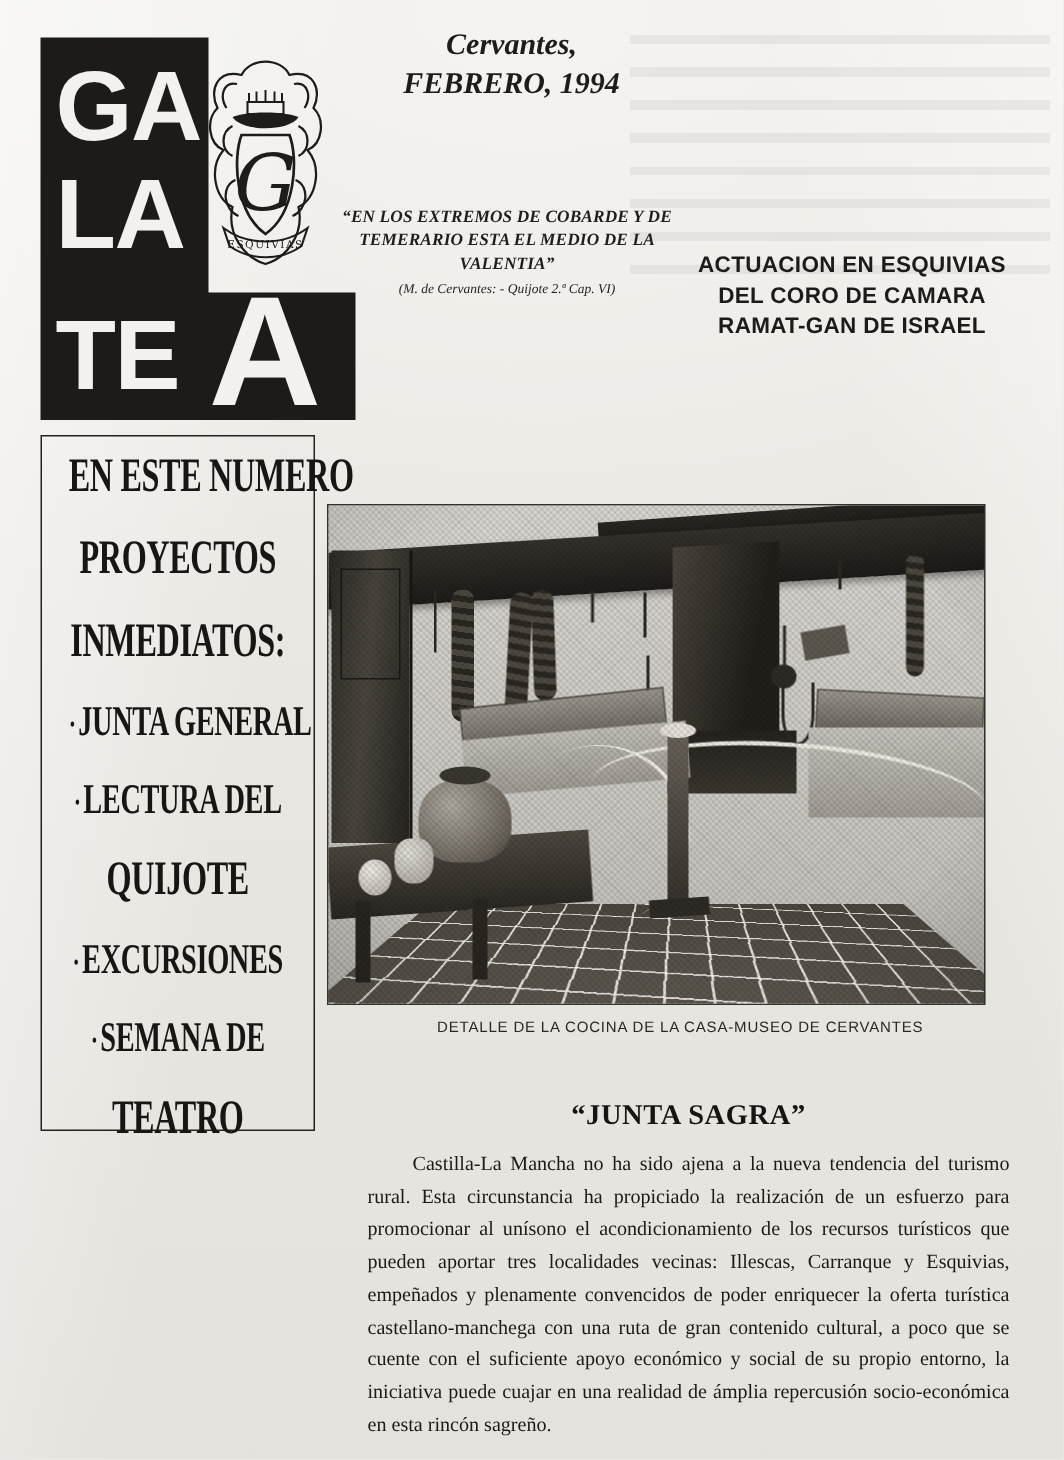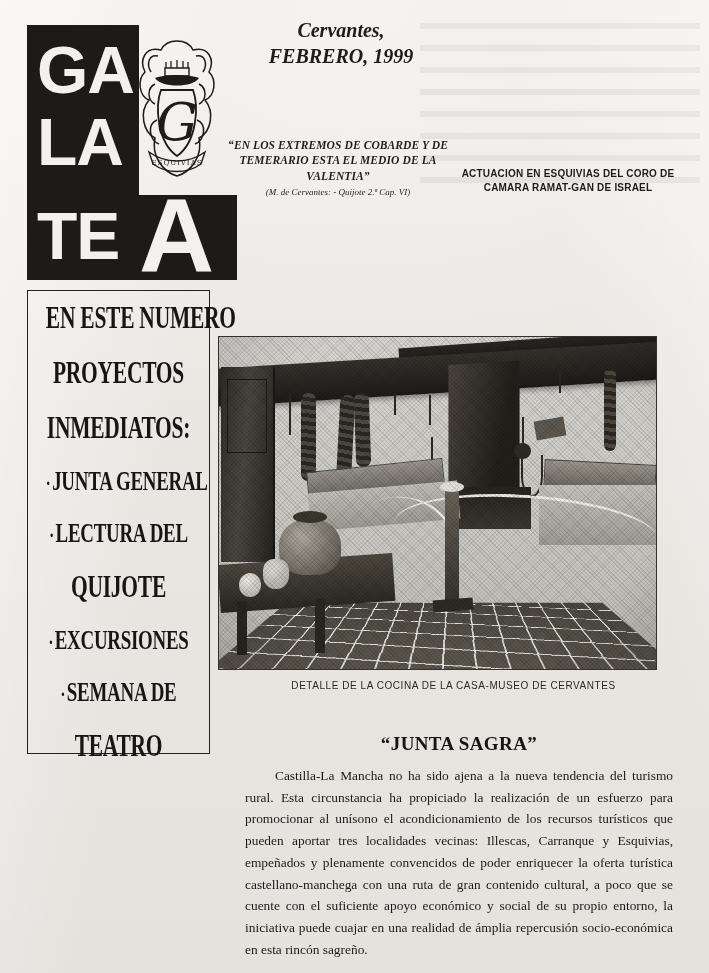--- a/index.html
+++ b/index.html
@@ -74,21 +74,21 @@
     font-size:11.5px;line-height:1.34;letter-spacing:.1px;
   }
   .quote .src{
     display:block;margin-top:2px;
     font-size:9px;font-weight:normal;letter-spacing:0;
   }
 
   .headline-right{
     position:absolute;left:448px;top:167px;width:240px;
     font-family:"Liberation Sans", sans-serif;
-    font-weight:bold;font-size:10px;line-height:1.38;
+    font-weight:bold;font-size:15px;line-height:1.38;
     color:#1c1b19;text-align:center;letter-spacing:.2px;
   }
 
   
   .sidebar{
     position:absolute;left:27px;top:290px;width:183px;height:464px;
     border:1.6px solid #23221f;
     background:transparent;
     box-sizing:border-box;
     padding:14px 6px 8px 6px;
@@ -315,21 +315,21 @@
     <path d="M35 44 L35 38 M40 44 L40 37 M46 44 L46 36 M52 44 L52 37 M57 44 L57 38" stroke="#1d1c19" stroke-width="1.3"></path>
     <path d="M24 54 C34 50 58 50 68 54 C62 64 30 64 24 54 Z" fill="#1d1c19"></path>
     <path d="M30 66 C24 82 26 118 46 132 C66 118 68 82 62 66 Z" fill="none" stroke="#1d1c19" stroke-width="1.8"></path>
     <text x="46" y="116" text-anchor="middle" font-family="DejaVu Serif, serif" font-size="52" font-style="italic" fill="#1d1c19">G</text>
     <path d="M18 128 C34 140 58 140 74 128 L70 140 C56 150 36 150 22 140 Z" fill="none" stroke="#1d1c19" stroke-width="1.4"></path>
     <text x="46" y="141" text-anchor="middle" font-family="DejaVu Serif, serif" font-size="7" letter-spacing="1" fill="#1d1c19">ESQUIVIAS</text>
   </svg>
 
   <div class="dateline">
     <div>Cervantes,</div>
-    <div>FEBRERO, 1999</div>
+    <div>FEBRERO, 1994</div>
   </div>
 
   <div class="quote">
     <span>“EN LOS EXTREMOS DE COBARDE Y DE TEMERARIO ESTA EL MEDIO DE LA VALENTIA”</span>
     <span class="src">(M. de Cervantes: - Quijote 2.ª Cap. VI)</span>
   </div>
 
   <div class="headline-right">ACTUACION EN ESQUIVIAS DEL CORO DE CAMARA RAMAT-GAN DE ISRAEL</div>
 </div>
 

